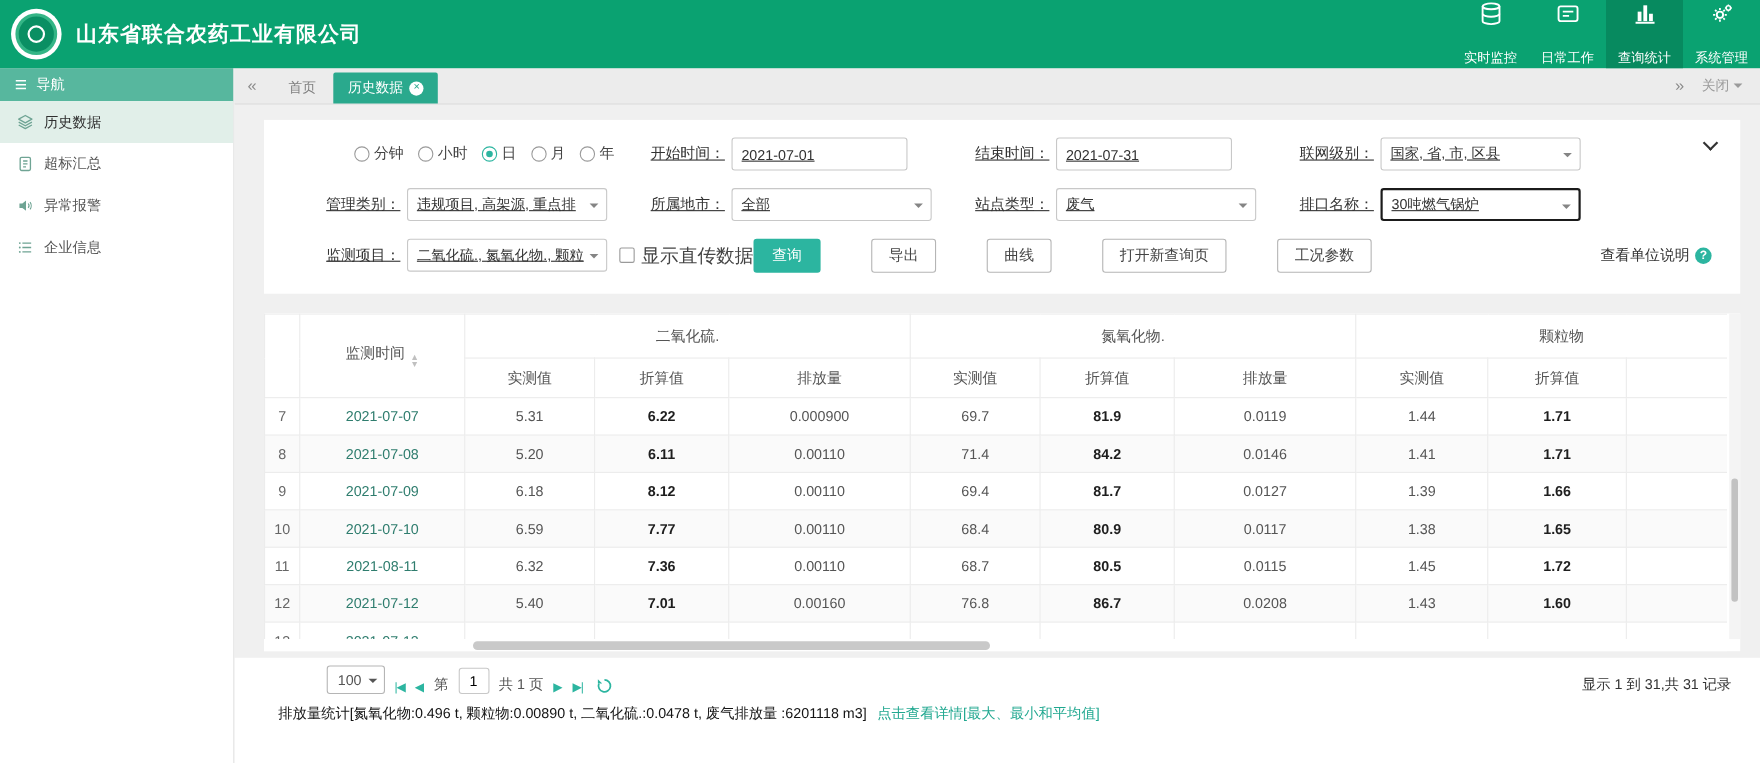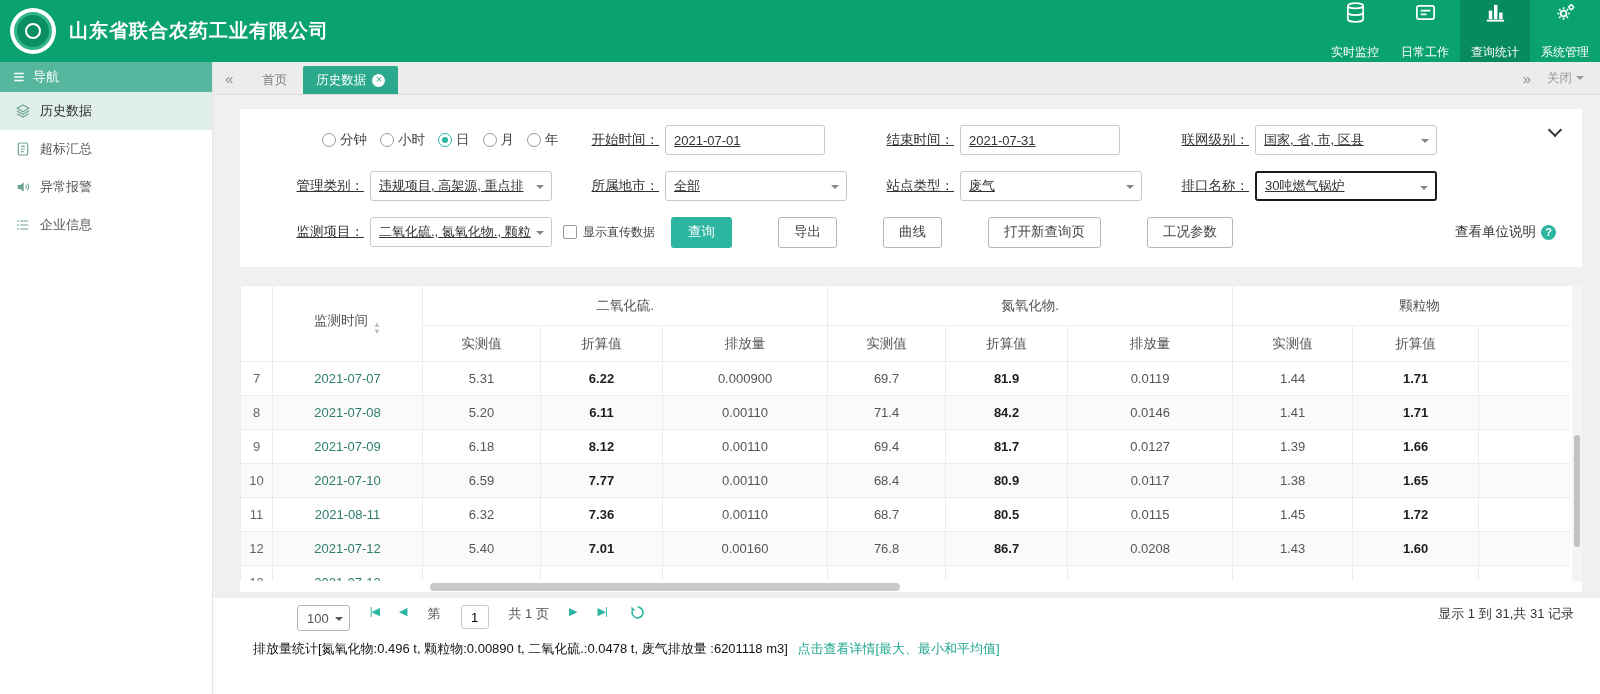--- a/index.html
+++ b/index.html
@@ -53,21 +53,21 @@
   .ctl { height:30px; border:1px solid #c8c8c8; border-radius:3px; background:#fff; font-size:13px; color:#333; }
   input.ctl { width:160px; padding:0 8px; font-family:inherit; margin-left:6px; }
   .sel { width:182px; margin-left:6px; position:relative; display:flex; align-items:center; padding:0 20px 0 8px; cursor:pointer; white-space:nowrap; overflow:hidden; }
   .sel::after { content:""; position:absolute; right:7px; top:13px; border:4px solid transparent; border-top-color:#858585; }
   .sel.focused { border:2px solid #1b1b1b; }
   .radio-group { display:flex; align-items:center; gap:13px; padding-left:54px; width:295px; flex:none; }
   .radio { display:flex; align-items:center; gap:4px; font-size:13.5px; color:#444; cursor:pointer; }
   .rdot { width:14px; height:14px; border-radius:50%; border:1px solid #9a9a9a; background:#fff; position:relative; flex:none; }
   .radio.checked .rdot { border-color:#2cb5a0; }
   .radio.checked .rdot::after { content:""; position:absolute; left:3px; top:3px; width:6px; height:6px; border-radius:50%; background:#2cb5a0; }
-  .checkbox-wrap { display:flex; align-items:center; gap:6px; font-size:12px; color:#444; margin-right:16px; cursor:pointer; }
+  .checkbox-wrap { display:flex; align-items:center; gap:6px; font-size:17px; color:#444; cursor:pointer; }
   .cbox { width:14px; height:14px; border:1px solid #9a9a9a; border-radius:2px; background:#fff; flex:none; }
   .btn { height:31px; border-radius:3px; font-size:13.5px; cursor:pointer; font-family:inherit; }
   .btn-primary { background:#2cb5a0; color:#fff; border:none; padding:0 17px; margin-right:13px; }
   .btn-plain { background:#fff; border:1px solid #b5b5b5; color:#444; padding:0 15px; margin-right:13px;margin-left:33px; }
   .unit-help { margin-left:auto; margin-right:26px; display:flex; align-items:center; gap:5px; font-size:13.5px; color:#333; cursor:pointer; }
   .qmark { width:15px; height:15px; border-radius:50%; background:#2cb5a0; color:#fff; font-size:11px; line-height:15px; text-align:center; font-weight:bold; }
   .collapse-caret { position:absolute; top:16px; right:22px; width:10px; height:10px; border-right:2px solid #333; border-bottom:2px solid #333; transform:rotate(45deg); cursor:pointer; }
 
   
   .table-panel { margin-top:18px; background:#fff; position:relative; flex:none; }
@@ -83,21 +83,21 @@
   td.c-idx { color:#666; }
   .sortwrap { display:inline-flex; flex-direction:column; margin-left:5px; vertical-align:-2px; cursor:pointer; }
   .sortwrap span { font-size:8px; line-height:7px; color:#c0c0c0; }
   .vscroll { position:absolute; top:0; right:0; width:10px; height:296px; background:#f4f4f4; }
   .vthumb { position:absolute; left:2px; width:6px; top:150px; height:112px; border-radius:3px; background:#c2c2c2; cursor:pointer; }
   .hscroll { height:10px; margin-top:1px; width:1330px; position:relative; background:#fff; }
   .hthumb { position:absolute; left:190px; top:1px; height:8px; width:470px; border-radius:4px; background:#c9c9c9; cursor:pointer; }
 
   
   .bottom-area { background:#fff; margin:6px -18px 0 -27px; padding:7px 26px 0 40px; flex:1; }
-  .pager { display:flex; align-items:flex-start; gap:20px; font-size:13px; color:#555;padding-left:44px; }
+  .pager { display:flex; align-items:flex-end; gap:9px; font-size:13px; color:#555;padding-left:44px; }
   .psize { height:26px; border:1px solid #b5b5b5; border-radius:3px; display:flex; align-items:center; padding:0 20px 0 9px; position:relative; cursor:pointer; }
   .psize::after { content:""; position:absolute; right:6px; top:11px; border:4px solid transparent; border-top-color:#555; }
   .pg-btn { color:#2cb5a0; font-size:11px; cursor:pointer; }
   .pg-btn.pair { letter-spacing:-1px; }
   .page-input { width:28px; height:24px; border:1px solid #c8c8c8; border-radius:3px; text-align:center; font-size:13px; font-family:inherit; }
   .refresh { color:#2cb5a0; cursor:pointer; margin-left:3px; }
   .pg-summary { margin-left:auto; color:#333; }
   .stats-line { margin-top:9px; font-size:13px; color:#141414; }
   .stats-link { color:#21a890; margin-left:6px; cursor:pointer; }
 </style>

